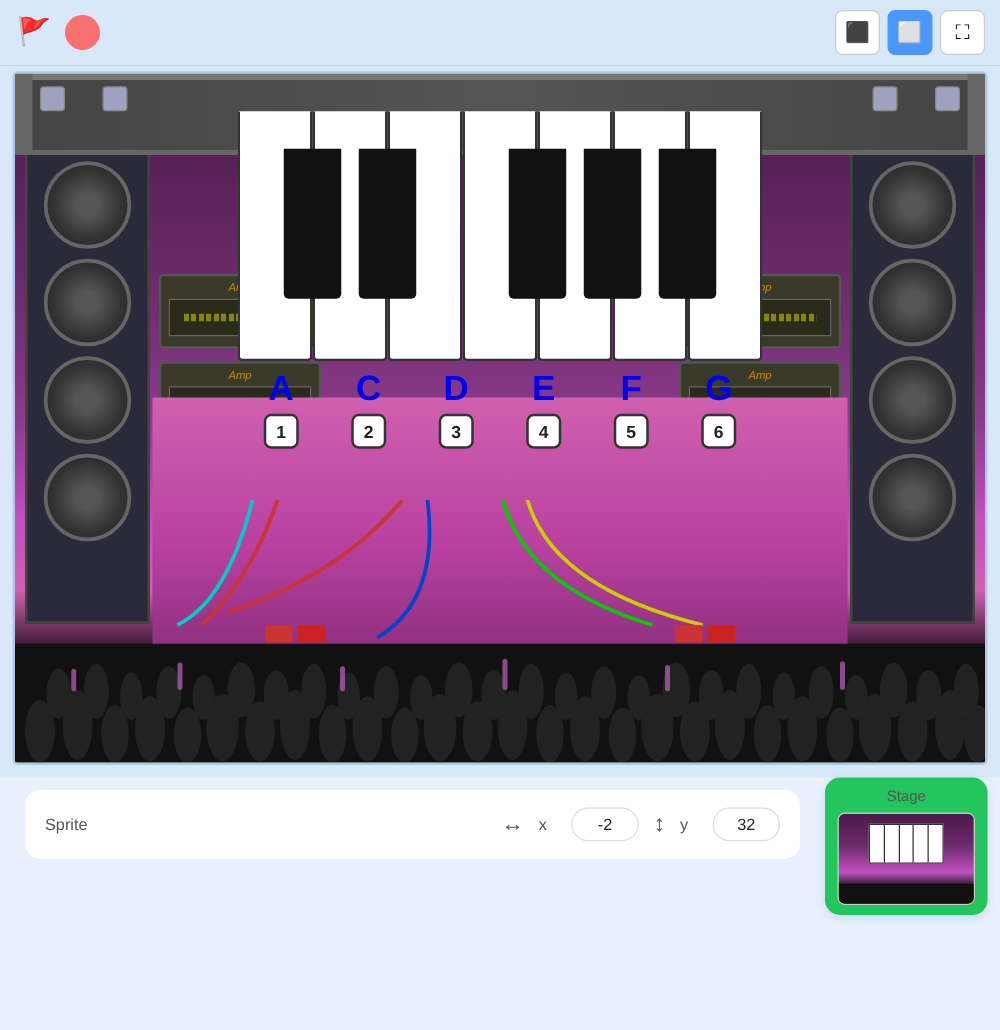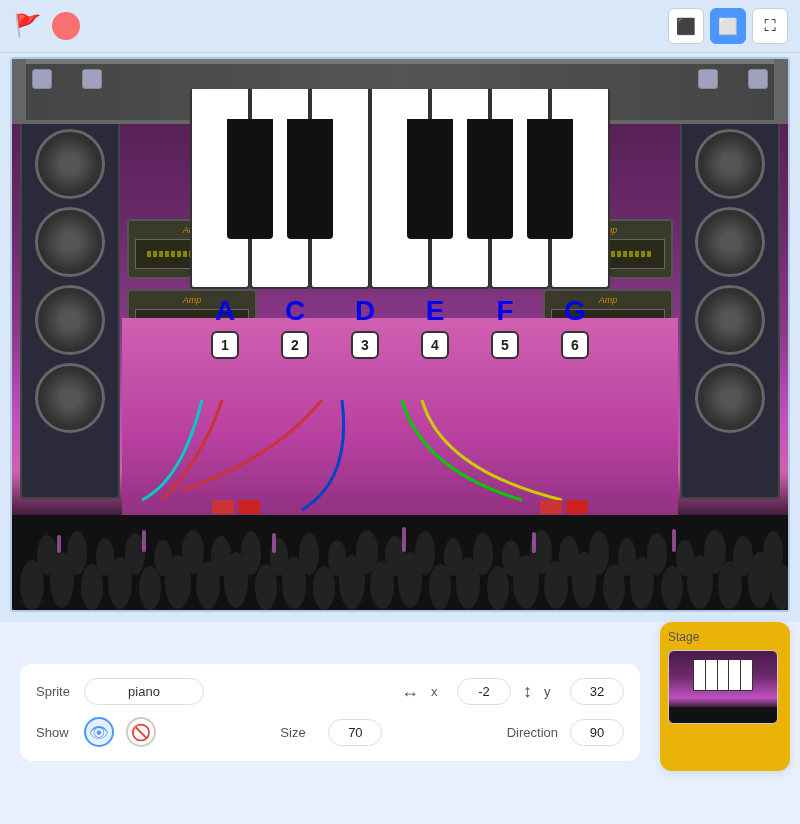--- a/index.html
+++ b/index.html
@@ -208,21 +208,20 @@
     
     .bottom-section {
       display: flex;
       gap: 0;
       padding: 0 10px 10px 10px;
       position: relative;
     }
 
     .controls-area {
       flex: 1;
-      margin-top: 32px;
     }
   </style>
 </head>
 <body>
 
 <div class="top-bar">
   <div class="top-bar-left">
     <button class="flag-btn" title="Green Flag">
       <span>🚩</span>
     </button>
@@ -452,59 +451,37 @@
     </div>
   </div>
 </div>
 
 <div class="bottom-section">
   <div class="controls-area">
     <div class="controls-panel">
 
       <div class="controls-row">
         <span class="control-label">Sprite</span>
-        <div class="control-value" style="min-width:120px;">piano</div>
 
         <div style="flex:1;"></div>
 
         <span style="font-size:18px;color:#555;">↔</span>
         <span class="control-label" style="min-width:14px;">x</span>
         <div class="control-number">-2</div>
 
         <span style="font-size:18px;color:#555;">↕</span>
         <span class="control-label" style="min-width:14px;">y</span>
         <div class="control-number">32</div>
       </div>
 
-      <div class="controls-row">
-        <span class="control-label">Show</span>
-
-        <button class="show-btn active">
-          <span class="eye-icon">👁</span>
-        </button>
-
-        <button class="show-btn" style="border-color:#ccc;">
-          <span class="slash-eye-icon">🚫</span>
-        </button>
-
-        <div style="flex:1;"></div>
-
-        <span class="control-label">Size</span>
-        <div class="control-number">70</div>
-
-        <div style="flex:1;"></div>
-
-        <span class="control-label">Direction</span>
-        <div class="control-number">90</div>
-      </div>
     </div>
   </div>
 
   <div style="width:140px;padding-left:10px;">
-    <div style="background:#eab308;border-radius:12px;padding:8px;display:flex;flex-direction:column;align-items:flex-start;gap:6px;box-shadow:0 2px 8px rgba(0,0,0,0.1);height:100%;">
+    <div style="background:#22c55e;border-radius:12px;padding:8px;display:flex;flex-direction:column;align-items:center;gap:6px;box-shadow:0 2px 8px rgba(0,0,0,0.1);height:100%;">
       <span style="font-size:12px;color:#555;font-weight:500;">Stage</span>
       <div style="width:110px;height:74px;border-radius:6px;overflow:hidden;background:linear-gradient(180deg,#4a1a4a 0%,#6b2a6b 35%,#c050c0 65%,#111 82%,#000 100%);border:1px solid #ccc;position:relative;">
 
         <div style="position:absolute;top:8px;left:50%;transform:translateX(-50%);width:60px;height:32px;background:white;border:1px solid #333;">
           <div style="display:flex;height:100%;">
             <div style="flex:1;border-right:1px solid #333;"></div>
             <div style="flex:1;border-right:1px solid #333;"></div>
             <div style="flex:1;border-right:1px solid #333;"></div>
             <div style="flex:1;border-right:1px solid #333;"></div>
             <div style="flex:1;"></div>

